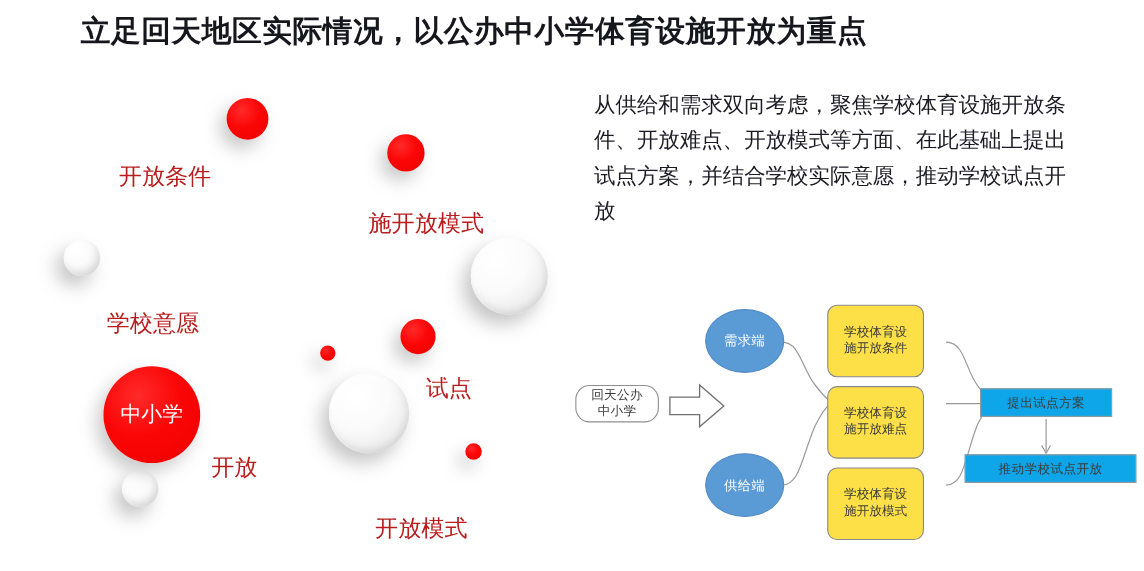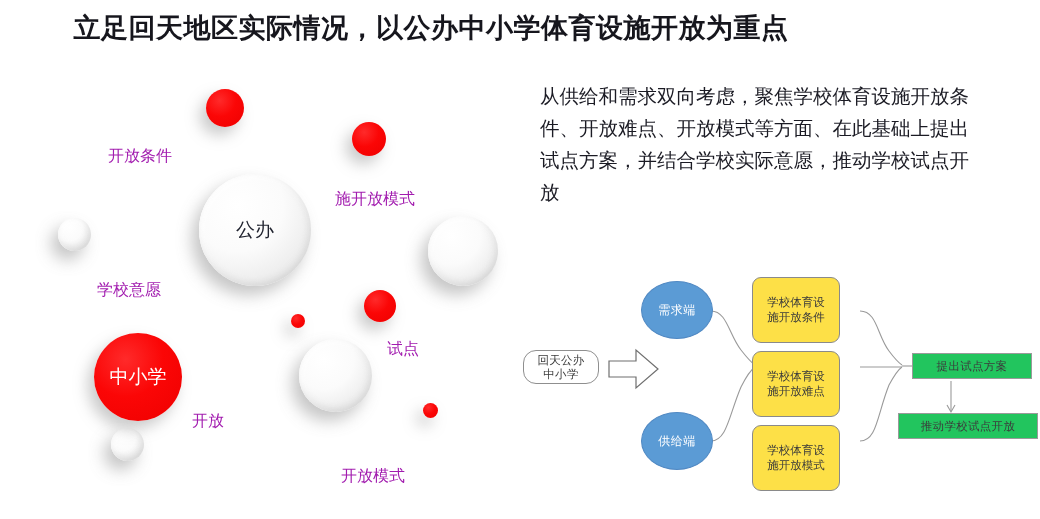--- a/index.html
+++ b/index.html
@@ -60,22 +60,22 @@
     top: 50%;
     transform: translateY(-50%);
     text-align: center;
     white-space: nowrap;
   }
   .in-dark { color: #20232f; font-size: 19px; }
   .in-white { color: #ffffff; font-size: 19px; }
 
   .cloud-text {
     position: absolute;
-    color: #a21caf;
-    font-size: 16px;
+    color: #b91c1c;
+    font-size: 21px;
     white-space: nowrap;
   }
 
   
   #paragraph {
     position: absolute;
     left: 540px;
     top: 80px;
     width: 430px;
     font-size: 19.5px;
@@ -120,26 +120,25 @@
   .box-round {
     border: 1px solid #8a8a8a;
     border-radius: 9px;
     background: #fde047;
     font-size: 11.5px;
     line-height: 15px;
     color: #3b3b3b;
   }
   .box-plain {
     border: 1px solid #9a9a9a;
-    background: #22c55e;
+    background: #0ea5e9;
     font-size: 11.5px;
     color: #3b3b3b;
     letter-spacing: 0.3px;
     white-space: nowrap;
-    margin-left: 21px;
   }
 </style>
 </head>
 <body>
 
 <div id="slide">
 
   <div id="title">立足回天地区实际情况，以公办中小学体育设施开放为重点</div>
 
   <div id="bubble-cloud">
@@ -148,23 +147,20 @@
     <div class="bubble bubble-red" style="left:352px; top:64px; width:34px; height:34px;"></div>
     <div class="bubble bubble-red" style="left:364px; top:232px; width:32px; height:32px;"></div>
     <div class="bubble bubble-red" style="left:291px; top:256px; width:14px; height:14px;"></div>
     <div class="bubble bubble-red" style="left:423px; top:345px; width:15px; height:15px;"></div>
 
     <div class="bubble bubble-white" style="left:58px; top:160px; width:33px; height:33px;"></div>
     <div class="bubble bubble-white" style="left:111px; top:370px; width:33px; height:33px;"></div>
     <div class="bubble bubble-white" style="left:428px; top:158px; width:70px; height:70px;"></div>
     <div class="bubble bubble-white" style="left:299px; top:281px; width:73px; height:73px;"></div>
 
-    <div class="bubble bubble-white" style="left:199px; top:116px; width:112px; height:112px;">
-      <div class="bubble-label-in in-dark">公办</div>
-    </div>
     <div class="bubble bubble-red" style="left:94px; top:275px; width:88px; height:88px;">
       <div class="bubble-label-in in-white">中小学</div>
     </div>
 
     <div class="cloud-text" style="left:108px; top:88px;">开放条件</div>
     <div class="cloud-text" style="left:335px; top:131px;">施开放模式</div>
     <div class="cloud-text" style="left:97px; top:222px;">学校意愿</div>
     <div class="cloud-text" style="left:387px; top:281px;">试点</div>
     <div class="cloud-text" style="left:192px; top:353px;">开放</div>
     <div class="cloud-text" style="left:341px; top:408px;">开放模式</div>
@@ -214,18 +210,18 @@
       <span>施开放难点</span>
     </div>
     <div class="node box-round" style="left:247px; top:170px; width:88px; height:66px; flex-direction:column;">
       <span>学校体育设</span>
       <span>施开放模式</span>
     </div>
 
     <div class="node box-plain" style="left:386px; top:98px; width:120px; height:26px;">
       <span>提出试点方案</span>
     </div>
-    <div class="node box-plain" style="left:372px; top:158px; width:140px; height:26px;">
+    <div class="node box-plain" style="left:372px; top:158px; width:156px; height:26px;">
       <span>推动学校试点开放</span>
     </div>
   </div>
 
 </div>
 
 </body></html>

